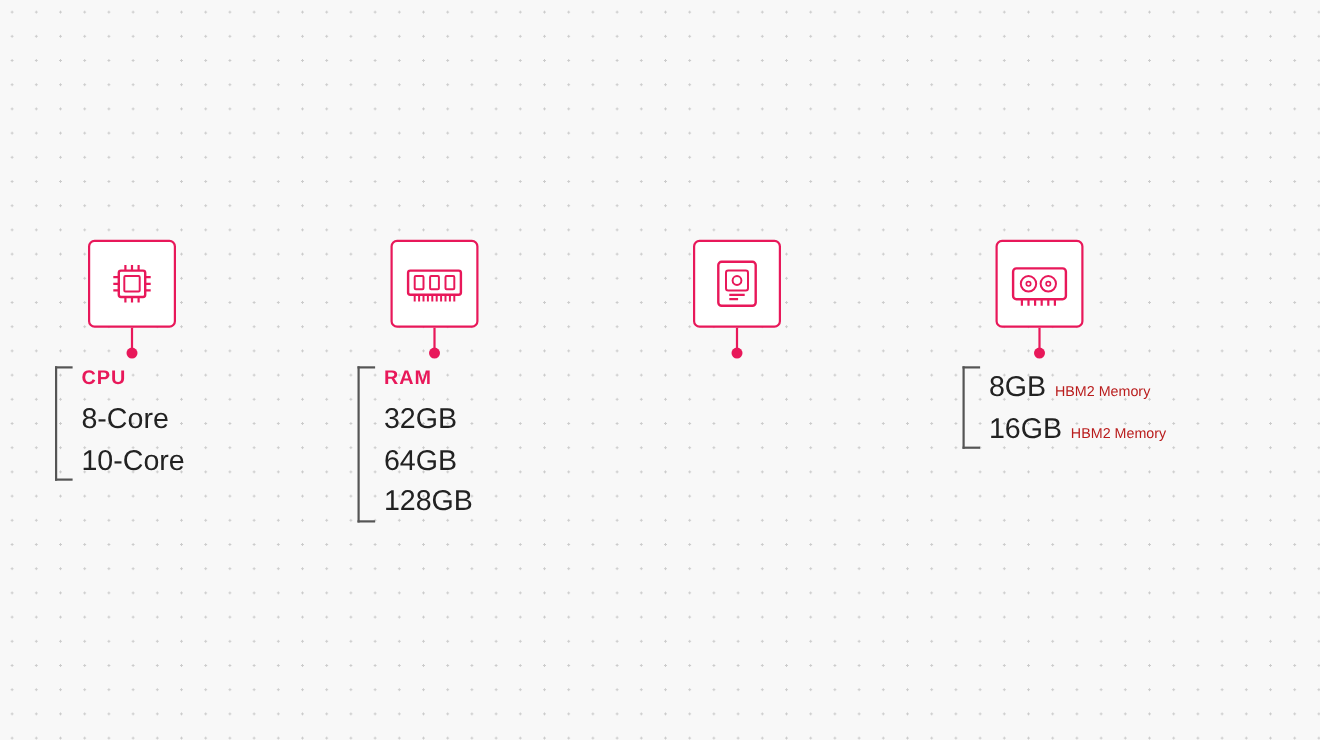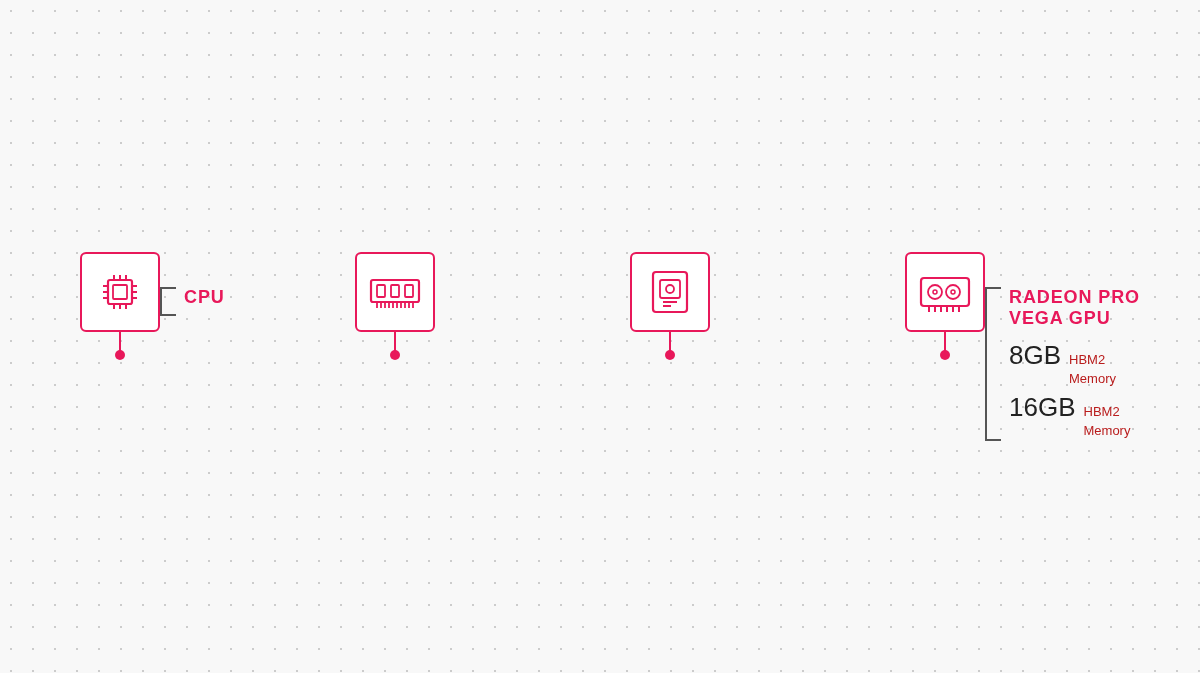--- a/index.html
+++ b/index.html
@@ -22,20 +22,21 @@
       flex-direction: row;
       align-items: flex-start;
       justify-content: center;
       gap: 0;
       width: 1100px;
       padding-top: 20px;
     }
 
     .spec-block {
       display: flex;
+      flex-direction: column;
       align-items: flex-start;
       flex: 1;
       position: relative;
     }
 
     .icon-wrapper {
       position: relative;
       margin-left: 30px;
       margin-bottom: 0;
     }
@@ -161,20 +162,26 @@
         </svg>
       </div>
       <div class="connector-line"></div>
       <div class="connector-dot"></div>
     </div>
     <div class="content-area">
       <div class="bracket"></div>
       <div class="text-content">
         <div class="category-label">CPU</div>
         <ul class="spec-items">
+          <li class="spec-item">
+              <span>8-Core</span>
+            </li>
+          <li class="spec-item">
+              <span>10-Core</span>
+            </li>
         </ul>
       </div>
     </div>
   </div>
 
   <div class="spec-block">
     <div class="icon-wrapper">
       <div class="icon-box">
 
         <svg width="56" height="40" viewBox="0 0 56 40" fill="none" xmlns="http://www.w3.org/2000/svg">
@@ -192,20 +199,37 @@
           <line x1="30" y1="30" x2="30" y2="36" stroke="#e8185a" stroke-width="1.8"></line>
           <line x1="34" y1="30" x2="34" y2="36" stroke="#e8185a" stroke-width="1.8"></line>
           <line x1="38" y1="30" x2="38" y2="36" stroke="#e8185a" stroke-width="1.8"></line>
           <line x1="42" y1="30" x2="42" y2="36" stroke="#e8185a" stroke-width="1.8"></line>
           <line x1="46" y1="30" x2="46" y2="36" stroke="#e8185a" stroke-width="1.8"></line>
         </svg>
       </div>
       <div class="connector-line"></div>
       <div class="connector-dot"></div>
     </div>
+    <div class="content-area">
+      <div class="bracket"></div>
+      <div class="text-content">
+        <div class="category-label">RAM</div>
+        <ul class="spec-items">
+          <li class="spec-item">
+              <span>32GB</span>
+            </li>
+          <li class="spec-item">
+              <span>64GB</span>
+            </li>
+          <li class="spec-item">
+              <span>128GB</span>
+            </li>
+        </ul>
+      </div>
+    </div>
   </div>
 
   <div class="spec-block">
     <div class="icon-wrapper">
       <div class="icon-box">
 
         <svg width="46" height="52" viewBox="0 0 46 52" fill="none" xmlns="http://www.w3.org/2000/svg">
           <rect x="6" y="6" width="34" height="40" rx="3" stroke="#e8185a" stroke-width="2.2" fill="none"></rect>
           <rect x="13" y="14" width="20" height="18" rx="2" stroke="#e8185a" stroke-width="1.8" fill="none"></rect>
           <line x1="16" y1="36" x2="30" y2="36" stroke="#e8185a" stroke-width="2"></line>
@@ -237,21 +261,20 @@
           <line x1="36" y1="38" x2="36" y2="44" stroke="#e8185a" stroke-width="2"></line>
           <line x1="42" y1="38" x2="42" y2="44" stroke="#e8185a" stroke-width="2"></line>
         </svg>
       </div>
       <div class="connector-line"></div>
       <div class="connector-dot"></div>
     </div>
     <div class="content-area">
       <div class="bracket"></div>
       <div class="text-content">
-        <div class="category-label">RADEON PRO VEGA GPU</div>
         <ul class="spec-items">
           <li class="spec-item">
             <span>8GB</span>
             <span class="sub-label">HBM2 Memory</span>
           </li>
           <li class="spec-item">
             <span>16GB</span>
             <span class="sub-label">HBM2 Memory</span>
           </li>
         </ul>

